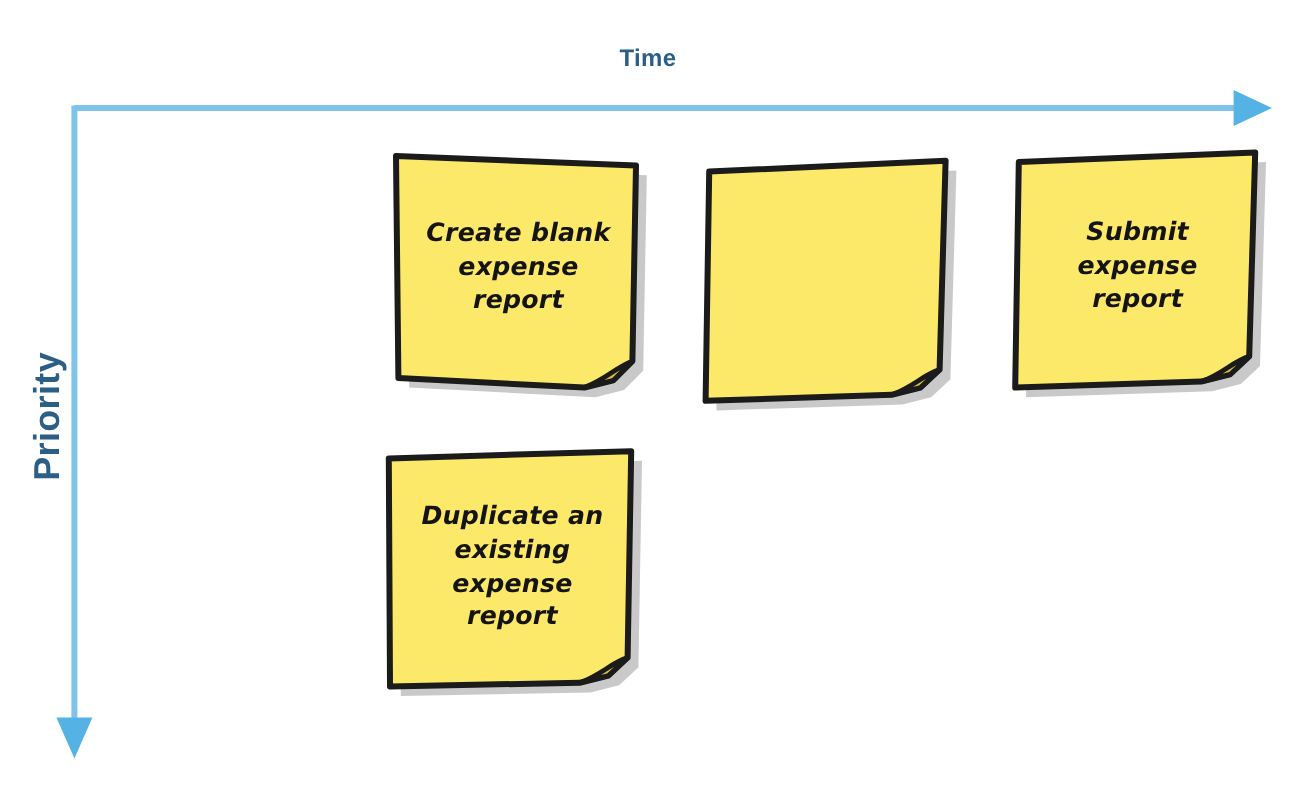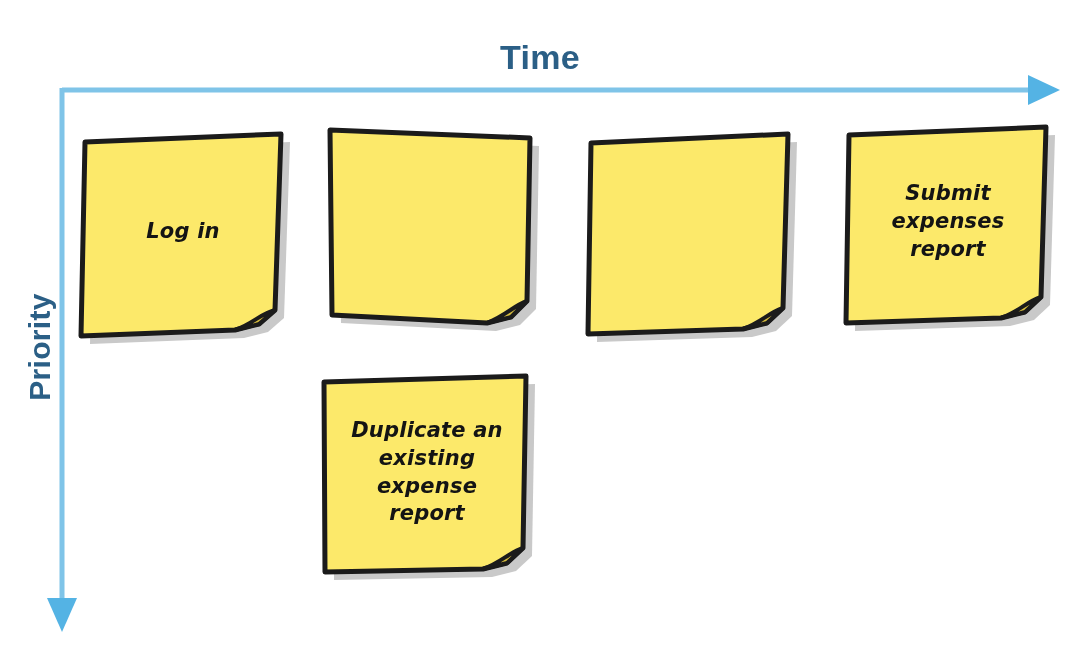--- a/index.html
+++ b/index.html
@@ -37,21 +37,21 @@
     color: #2b5f86;
     font-weight: bold;
     letter-spacing: 0.3px;
     white-space: nowrap;
   }
   #time-label {
     left: 0;
     top: 38px;
     width: 1080px;
     text-align: center;
-    font-size: 34px;
+    font-size: 20px;
   }
   #priority-label {
     left: -60px;
     top: 330px;
     width: 200px;
     text-align: center;
     font-size: 30px;
     transform: rotate(-90deg);
     transform-origin: 50% 50%;
   }
@@ -105,52 +105,46 @@
     <g>
       <line x1="62" y1="88" x2="62" y2="600" stroke="#7fc4e8" stroke-width="5" stroke-linecap="butt"></line>
       <polygon points="47,598 77,598 62,632" fill="#54b3e4"></polygon>
     </g>
   </svg>
 
   <div class="axis-label" id="time-label">Time</div>
 
   <div class="axis-label" id="priority-label">Priority</div>
 
-  <div class="note" style="left:78px; top:131px; width:210px; height:215px;">
-    <svg class="note-svg" viewBox="0 0 210 215" preserveAspectRatio="none">
-      <path d="M10,14 L206,6 L200,182 L184,196 L160,202 L6,208 Z" fill="#c9c9c9" transform="translate(6,5)"></path>
-      <path d="M7,11 L203,3 L197,179 L181,193 L157,199 L3,205 Z" fill="#fce96a" stroke="#1b1b1b" stroke-width="5" stroke-linejoin="round"></path>
-      <path d="M197,179 L181,193 L157,199 C176,192 182,183 197,179 Z" fill="#d9bf3f" stroke="#1b1b1b" stroke-width="4" stroke-linejoin="round"></path>
-    </svg>
-    <div class="note-text">Log in</div>
-  </div>
 
   <div class="note" style="left:324px; top:124px; width:216px; height:210px;">
     <svg class="note-svg" viewBox="0 0 216 210" preserveAspectRatio="none">
       <path d="M9,9 L209,17 L206,180 L190,196 L166,202 L11,194 Z" fill="#c9c9c9" transform="translate(6,5)"></path>
       <path d="M6,6 L206,14 L203,177 L187,193 L163,199 L8,191 Z" fill="#fce96a" stroke="#1b1b1b" stroke-width="5" stroke-linejoin="round"></path>
       <path d="M203,177 L187,193 L163,199 C183,191 189,182 203,177 Z" fill="#d9bf3f" stroke="#1b1b1b" stroke-width="4" stroke-linejoin="round"></path>
     </svg>
+    <div class="note-text">Create blank
+expense report</div>
   </div>
 
   <div class="note" style="left:584px; top:131px; width:212px; height:212px;">
     <svg class="note-svg" viewBox="0 0 212 212" preserveAspectRatio="none">
       <path d="M10,15 L207,6 L202,180 L186,195 L162,201 L7,206 Z" fill="#c9c9c9" transform="translate(6,5)"></path>
       <path d="M7,12 L204,3 L199,177 L183,192 L159,198 L4,203 Z" fill="#fce96a" stroke="#1b1b1b" stroke-width="5" stroke-linejoin="round"></path>
       <path d="M199,177 L183,192 L159,198 C178,191 184,182 199,177 Z" fill="#d9bf3f" stroke="#1b1b1b" stroke-width="4" stroke-linejoin="round"></path>
     </svg>
   </div>
 
   <div class="note" style="left:842px; top:124px; width:212px; height:208px;">
     <svg class="note-svg" viewBox="0 0 212 208" preserveAspectRatio="none">
       <path d="M10,14 L207,6 L202,176 L186,191 L162,197 L7,202 Z" fill="#c9c9c9" transform="translate(6,5)"></path>
       <path d="M7,11 L204,3 L199,173 L183,188 L159,194 L4,199 Z" fill="#fce96a" stroke="#1b1b1b" stroke-width="5" stroke-linejoin="round"></path>
       <path d="M199,173 L183,188 L159,194 C178,187 184,178 199,173 Z" fill="#d9bf3f" stroke="#1b1b1b" stroke-width="4" stroke-linejoin="round"></path>
     </svg>
-    <div class="note-text">Submit expenses
+    <div class="note-text">Submit expense
 report</div>
   </div>
 
   <div class="note" style="left:318px; top:375px; width:218px; height:208px;">
     <svg class="note-svg" viewBox="0 0 218 208" preserveAspectRatio="none">
       <path d="M9,10 L211,4 L208,176 L192,191 L168,197 L10,200 Z" fill="#c9c9c9" transform="translate(6,5)"></path>
       <path d="M6,7 L208,1 L205,173 L189,188 L165,194 L7,197 Z" fill="#fce96a" stroke="#1b1b1b" stroke-width="5" stroke-linejoin="round"></path>
       <path d="M205,173 L189,188 L165,194 C184,187 190,178 205,173 Z" fill="#d9bf3f" stroke="#1b1b1b" stroke-width="4" stroke-linejoin="round"></path>
     </svg>
     <div class="note-text">Duplicate an

